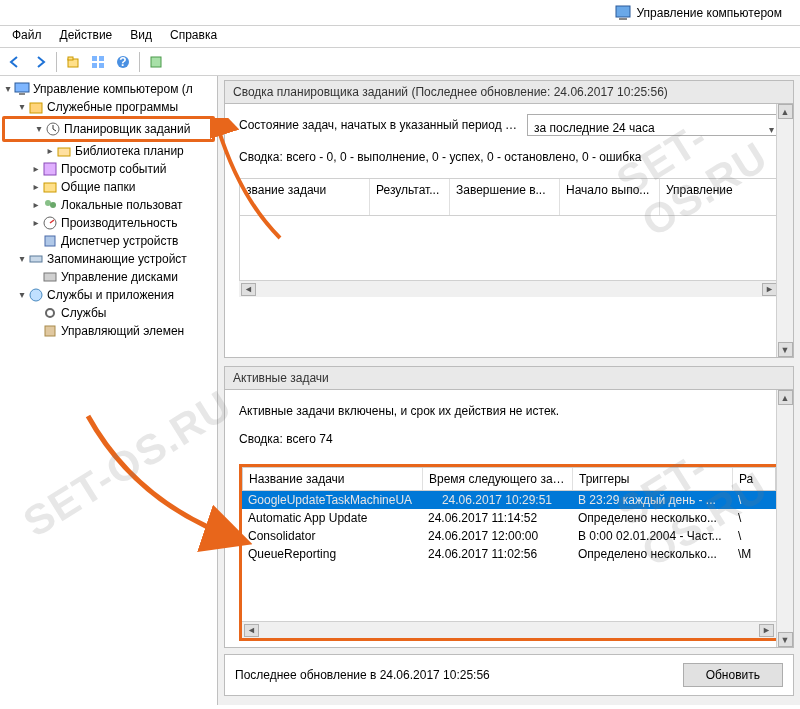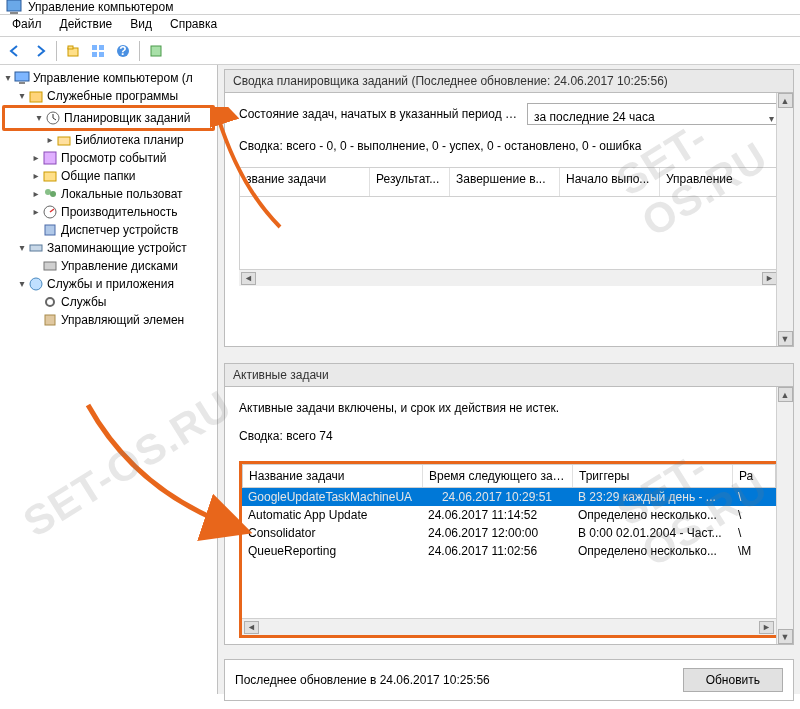--- a/index.html
+++ b/index.html
@@ -1,35 +1,35 @@
 <!DOCTYPE html>
 <html><head>
 <meta charset="utf-8">
 <style>
 * { box-sizing: border-box; margin: 0; padding: 0; font-family: "Segoe UI", Tahoma, sans-serif; font-size: 12px; }
 body { background: #fff; width: 800px; height: 709px; overflow: hidden; position: relative; }
 
 
-.titlebar { height: 15px; border-bottom: 1px solid #d0d0d0; display: flex; align-items: center; padding: 0 6px; gap: 6px; }
+.titlebar { height: 26px; border-bottom: 1px solid #d0d0d0; display: flex; align-items: center; padding: 0 18px; gap: 6px; justify-content: flex-end; }
 .titlebar .app-icon { width: 16px; height: 16px; }
 .titlebar .title { font-size: 12px; }
 
 
 .menubar { height: 22px; display: flex; align-items: flex-start; padding: 0 4px; gap: 2px; border-bottom: 1px solid #d0d0d0; }
 .menubar span { padding: 2px 8px; cursor: default; }
 
 
 .toolbar { height: 28px; display: flex; align-items: center; padding: 0 4px; gap: 3px; border-bottom: 1px solid #d0d0d0; }
 .toolbar .tb { width: 22px; height: 22px; display: flex; align-items: center; justify-content: center; border: 1px solid transparent; }
 .toolbar .sep { width: 1px; height: 20px; background: #c0c0c0; margin: 0 2px; }
 
 
 .main { display: flex; height: calc(709px - 30px - 22px - 28px); }
 .tree-pane { width: 218px; border-right: 1px solid #c0c0c0; overflow: hidden; background: #fff; padding: 4px 2px; }
-.content-pane { flex: 1; background: #f0f0f0; padding: 4px 6px 14px 6px; display: flex; flex-direction: column; gap: 8px; position: relative; }
+.content-pane { flex: 1; background: #f0f0f0; padding: 4px 6px 14px 6px; display: flex; flex-direction: column; gap: 0; position: relative; }
 
 
 .tree { font-size: 12px; line-height: 18px; }
 .tree .row { display: flex; align-items: center; white-space: nowrap; overflow: hidden; }
 .tree .twisty { width: 12px; text-align: center; color: #555; cursor: default; font-size: 10px; }
 .tree .ico { width: 16px; height: 16px; margin-right: 3px; display: inline-flex; align-items: center; justify-content: center; }
 .tree .lbl { overflow: hidden; text-overflow: ellipsis; }
 .tree .ind1 { padding-left: 14px; }
 .tree .ind2 { padding-left: 28px; }
 .tree .ind3 { padding-left: 42px; }
@@ -45,21 +45,21 @@
 .period-row .plabel { flex: 0 0 280px; white-space: nowrap; overflow: hidden; text-overflow: ellipsis; }
 .combo { flex: 1; height: 22px; border: 1px solid #adadad; background: #fff; display: flex; align-items: flex-end; justify-content: space-between; padding: 0 4px 0 6px; }
 .combo .arrow { font-size: 10px; color: #555; }
 .summary-line { margin-bottom: 14px; }
 
 
 .cols { display: flex; border: 1px solid #d0d0d0; background: #fff; }
 .cols .col { border-right: 1px solid #e0e0e0; padding: 4px 6px; white-space: nowrap; overflow: hidden; text-overflow: ellipsis; }
 .cols .col:last-child { border-right: none; }
 .task-grid1 { height: 102px; overflow: hidden; }
-.task-grid1 .cols { height: 30px; }
+.task-grid1 .cols { height: 38px; }
 .grid-body { height: 76px; background: #fff; border: 1px solid #d0d0d0; border-top: none; }
 .hscroll { height: 17px; background: #f0f0f0; border-top: 1px solid #d0d0d0; display: flex; align-items: center; justify-content: space-between; padding: 0 2px; }
 .hscroll .sbtn { width: 15px; height: 13px; background: #e0e0e0; border: 1px solid #b0b0b0; font-size: 9px; display: flex; align-items: center; justify-content: center; color: #555; }
 
 .mid-panel { margin-top: 8px; }
 .mid-panel .panel-body { padding: 14px 14px 6px 14px; height: 258px; display: flex; flex-direction: column; }
 .active-info { margin-bottom: 14px; }
 .active-summary { margin-bottom: 18px; }
 .task-grid2 { flex: 1; display: flex; flex-direction: column; border: 3px solid #e8661b; }
 .task-grid2 .cols { height: 24px; }

